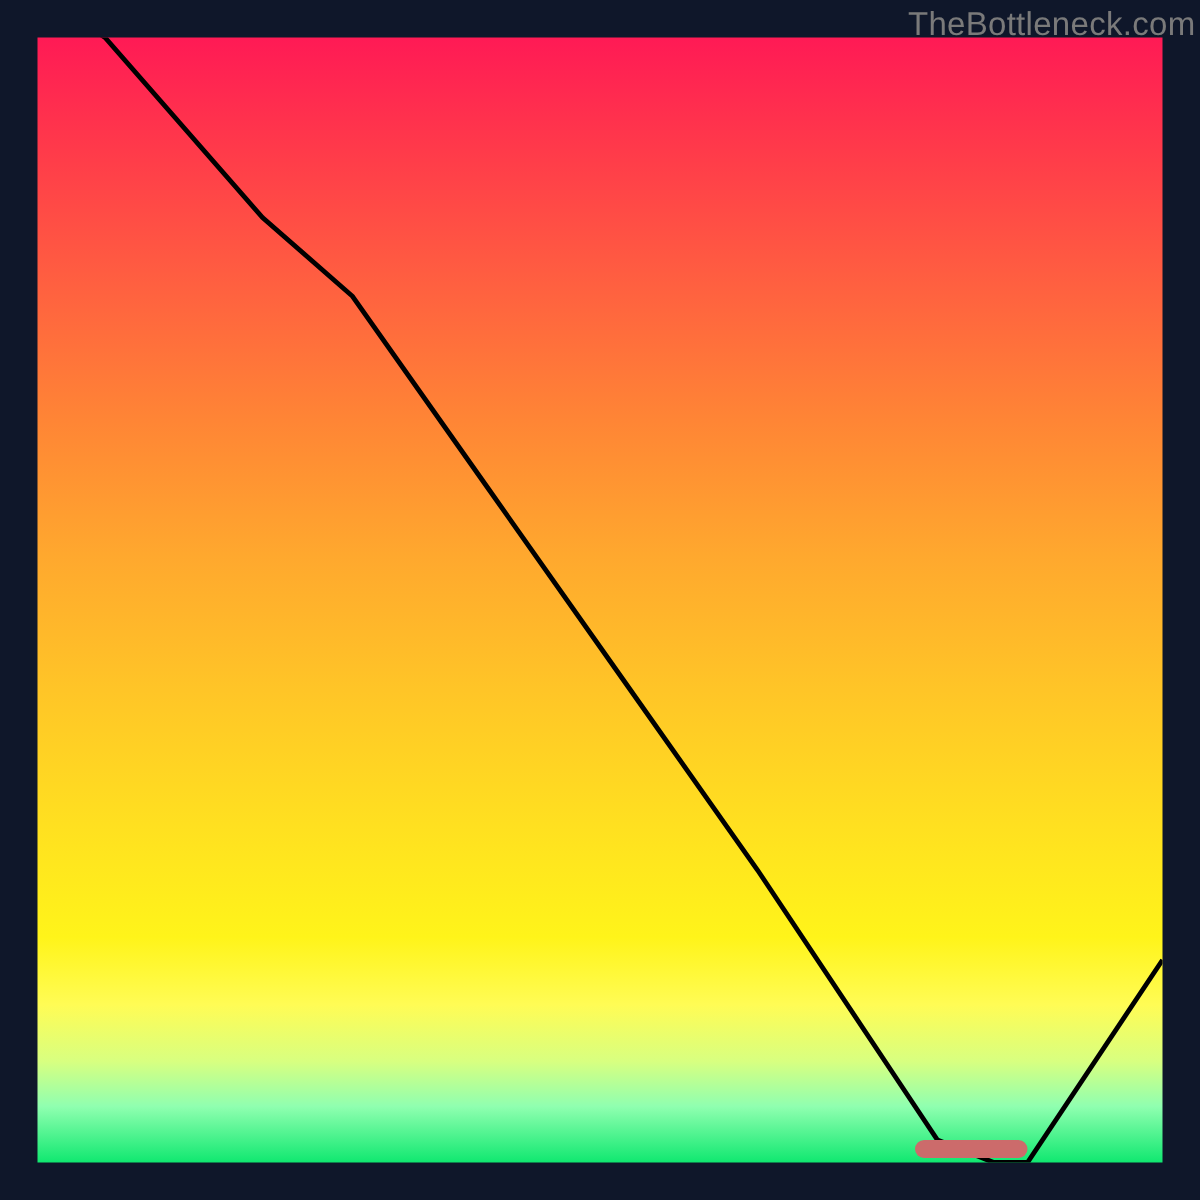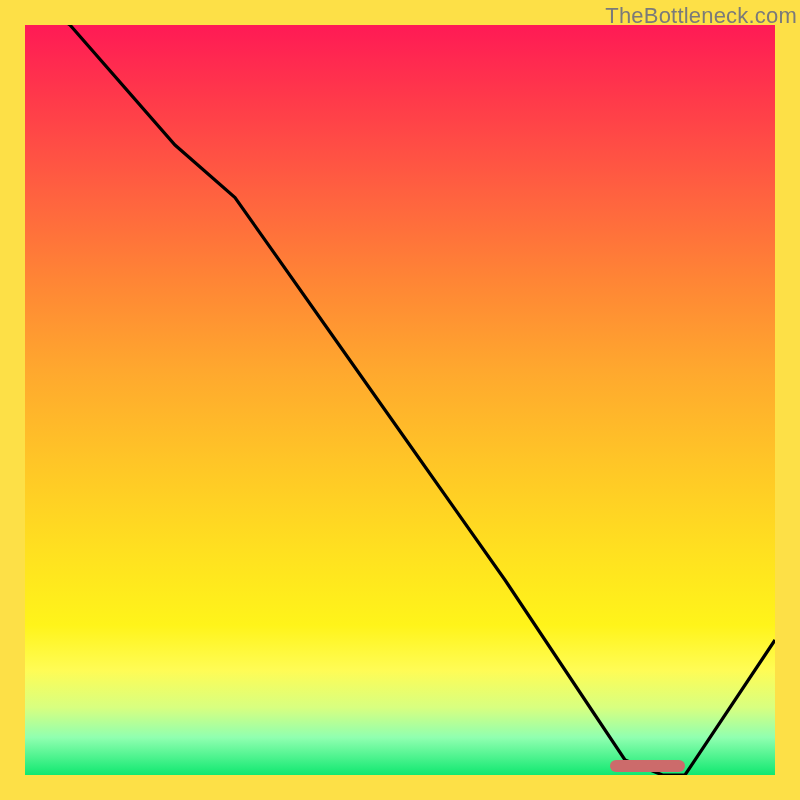--- a/index.html
+++ b/index.html
@@ -7,21 +7,21 @@
     padding: 0;
     width: 800px;
     height: 800px;
     background: #000;
     font-family: Arial, Helvetica, sans-serif;
   }
   .container {
     position: relative;
     width: 800px;
     height: 800px;
-    background: #fde047;
+    background: #0f172a;
   }
   .plot-area {
     position: absolute;
     left: 25px;
     top: 25px;
     width: 750px;
     height: 750px;
     background: linear-gradient(to bottom,
       #ff1a55 0%,
       #ff3a4a 10%,

